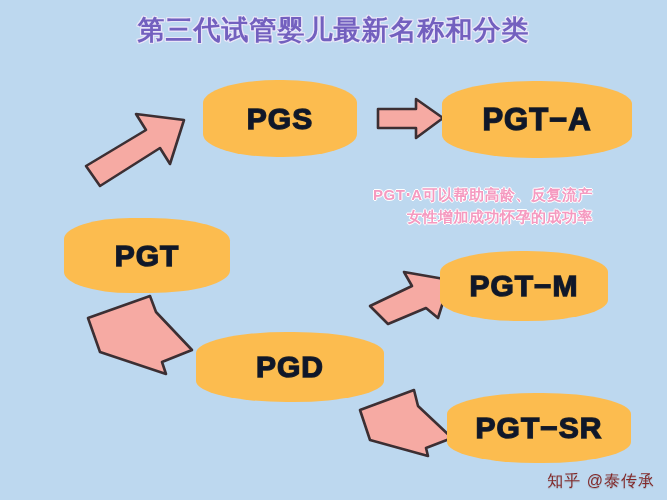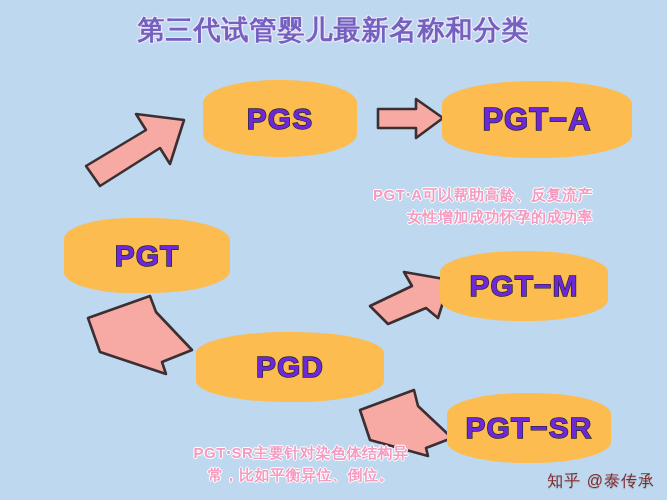--- a/index.html
+++ b/index.html
@@ -50,33 +50,33 @@
     position: absolute;
     background: #fcbc4f;
     display: flex;
     align-items: center;
     justify-content: center;
     border-radius: 48% 48% 48% 48% / 30% 30% 30% 30%;
   }
   .obox .lbl {
     font-size: 30px;
     font-weight: bold;
-    color: #6d28d9;
+    color: #0f172a;
     letter-spacing: 1px;
     -webkit-text-stroke: 1.4px #262626;
     paint-order: stroke fill;
     white-space: nowrap;
   }
 
   #box-pgs      { left: 203px; top: 80px;  width: 154px; height: 77px; }
   #box-pgt      { left: 20px;  top: 218px; width: 166px; height: 75px; border-radius: 40% 48% 48% 40% / 28% 30% 30% 28%; margin-left: 44px; }
   #box-pgd      { left: 196px; top: 332px; width: 188px; height: 70px; }
   #box-pgta     { left: 442px; top: 81px;  width: 190px; height: 77px; justify-content: center; }
   #box-pgtm     { left: 440px; top: 251px; width: 168px; height: 70px; }
-  #box-pgtsr    { left: 447px; top: 393px; width: 164px; height: 70px; }
+  #box-pgtsr    { left: 447px; top: 393px; width: 184px; height: 70px; }
 
   #box-pgta .lbl  { font-size: 31px; }
   #box-pgtm .lbl  { font-size: 30px; text-align: center; }
   #box-pgtsr .lbl { font-size: 30px; }
 
   
   .arrow {
     position: absolute;
     pointer-events: none;
   }
@@ -159,18 +159,16 @@
   <div class="obox" id="box-pgtm">
     <span class="lbl">PGT−M</span>
   </div>
 
   <div class="obox" id="box-pgtsr">
     <span class="lbl">PGT−SR</span>
   </div>
 
   <div class="note" id="note-pgta">PGT‧A可以帮助高龄、反复流产
 女性增加成功怀孕的成功率</div>
-  <div class="note" id="note-pgtsr">PGT‧SR主要针对染色体结构异
-常，比如平衡异位、倒位。</div>
 
   <div class="watermark">知乎 @泰传承</div>
 
 </div>
 
 </body></html>

